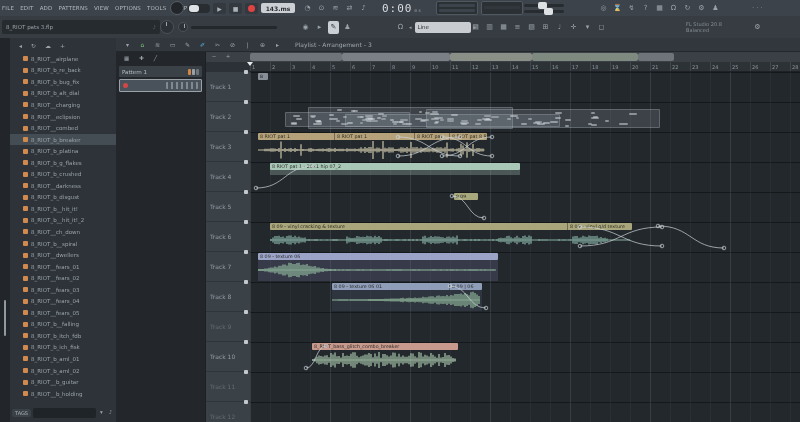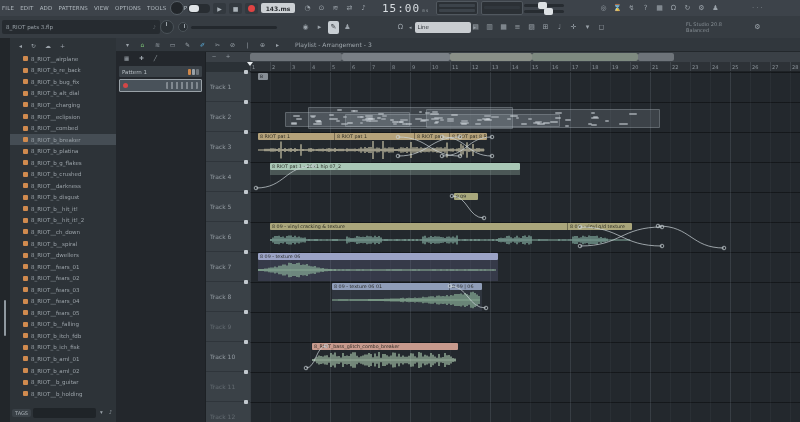--- a/index.html
+++ b/index.html
@@ -136,21 +136,21 @@
     </div>
     <div class="g" style="left:302px">
         <span class="ticon">◔</span>
         <span class="ticon">⊙</span>
         <span class="ticon">≋</span>
         <span class="ticon">⇄</span>
         <span class="ticon">♪</span>
       </div>
     <div class="g" style="left:382px">
       <div class="time">
-        <span>15:00</span>
+        <span>0:00</span>
         <span class="unit">ms</span>
       </div>
     </div>
     <div class="g" style="left:436px">
       <div class="meter">
           <div class="mbar" style="top:2px"></div>
           <div class="mbar" style="bottom:2px"></div>
         </div>
       <div class="meter">
           <div class="mbar" style="top:4px;background:#31373d"></div>

